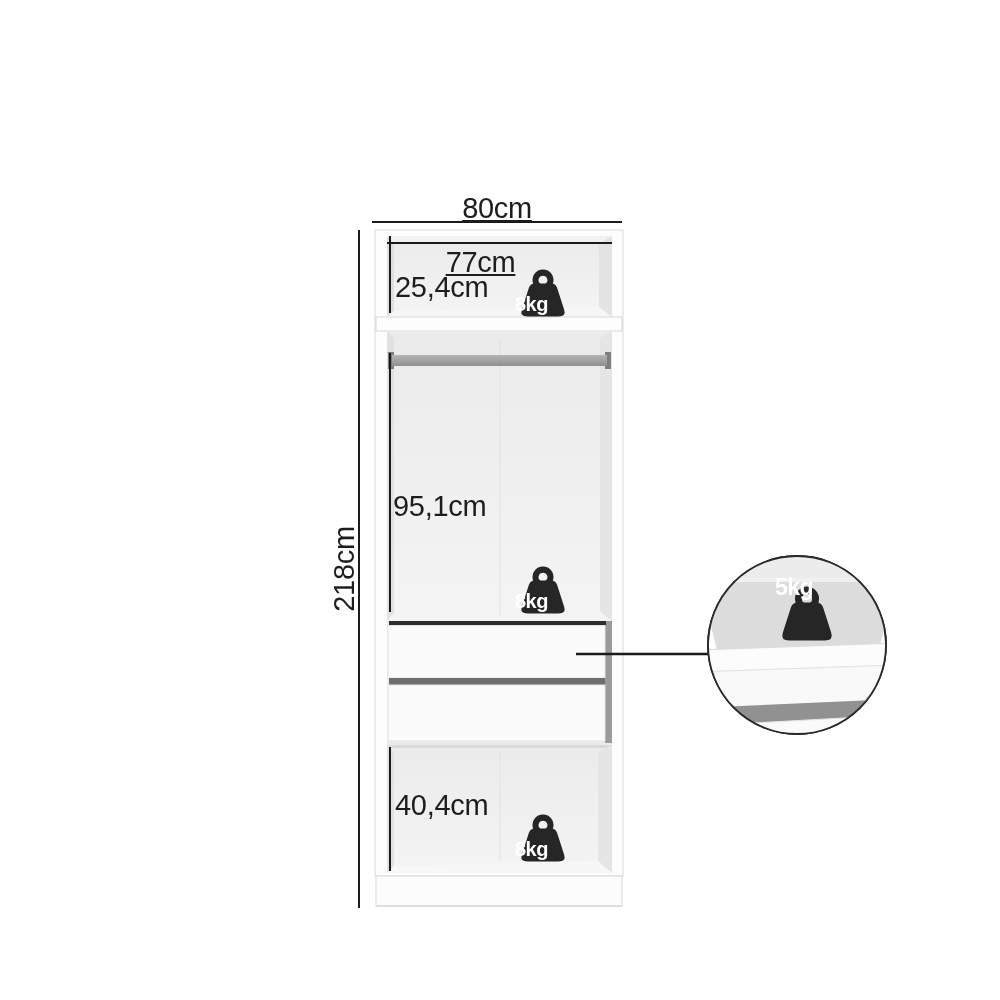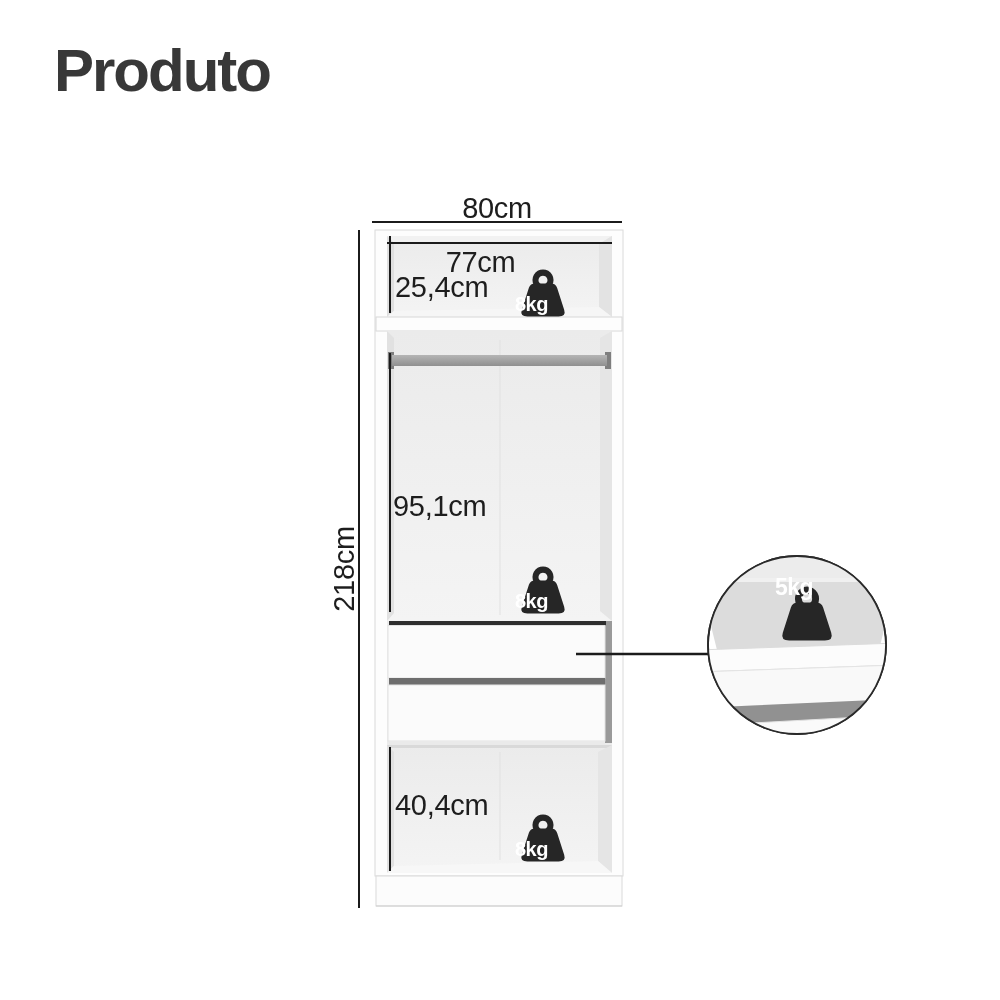--- a/index.html
+++ b/index.html
@@ -10,42 +10,41 @@
   .title{
     position:absolute;left:54px;top:30px;
     font-size:60px;font-weight:bold;color:#383838;
     line-height:82px;letter-spacing:-2px;white-space:nowrap;
   }
   .drawing{position:absolute;left:0;top:0;width:1000px;height:1000px;}
   .dim-label{
     position:absolute;font-size:29px;line-height:32px;color:#1d1d1d;
     white-space:nowrap;letter-spacing:-0.3px;
   }
-  .dim-label.centered{text-align:center;}
+  .dim-label.centered{text-align:center;text-decoration:underline;}
   .dim-label.rotated{
     width:140px;text-align:center;
     transform:rotate(-90deg);transform-origin:center;
   }
   .depth-label{
     position:absolute;left:330px;top:931px;width:316px;text-align:center;
     font-size:28px;line-height:32px;color:#1d1d1d;letter-spacing:-0.3px;white-space:nowrap;
   }
   .weight-label{
     position:absolute;color:#ffffff;font-weight:bold;
     font-size:20px;line-height:26px;letter-spacing:-0.5px;
   }
   .weight-label.big{font-size:23px;}
 </style>
 </head>
 <body>
 
 <div class="stage">
 
   <div class="title">
-    <div>Produto</div>
   </div>
 
   <svg class="drawing" viewBox="0 0 1000 1000" aria-hidden="true">
     <defs>
       <linearGradient id="gInterior" x1="0" y1="0" x2="0" y2="1">
         <stop offset="0" stop-color="#ebebeb"></stop>
         <stop offset="1" stop-color="#f4f4f4"></stop>
       </linearGradient>
       <linearGradient id="gRod" x1="0" y1="0" x2="0" y2="1">
         <stop offset="0" stop-color="#b5b5b5"></stop>

